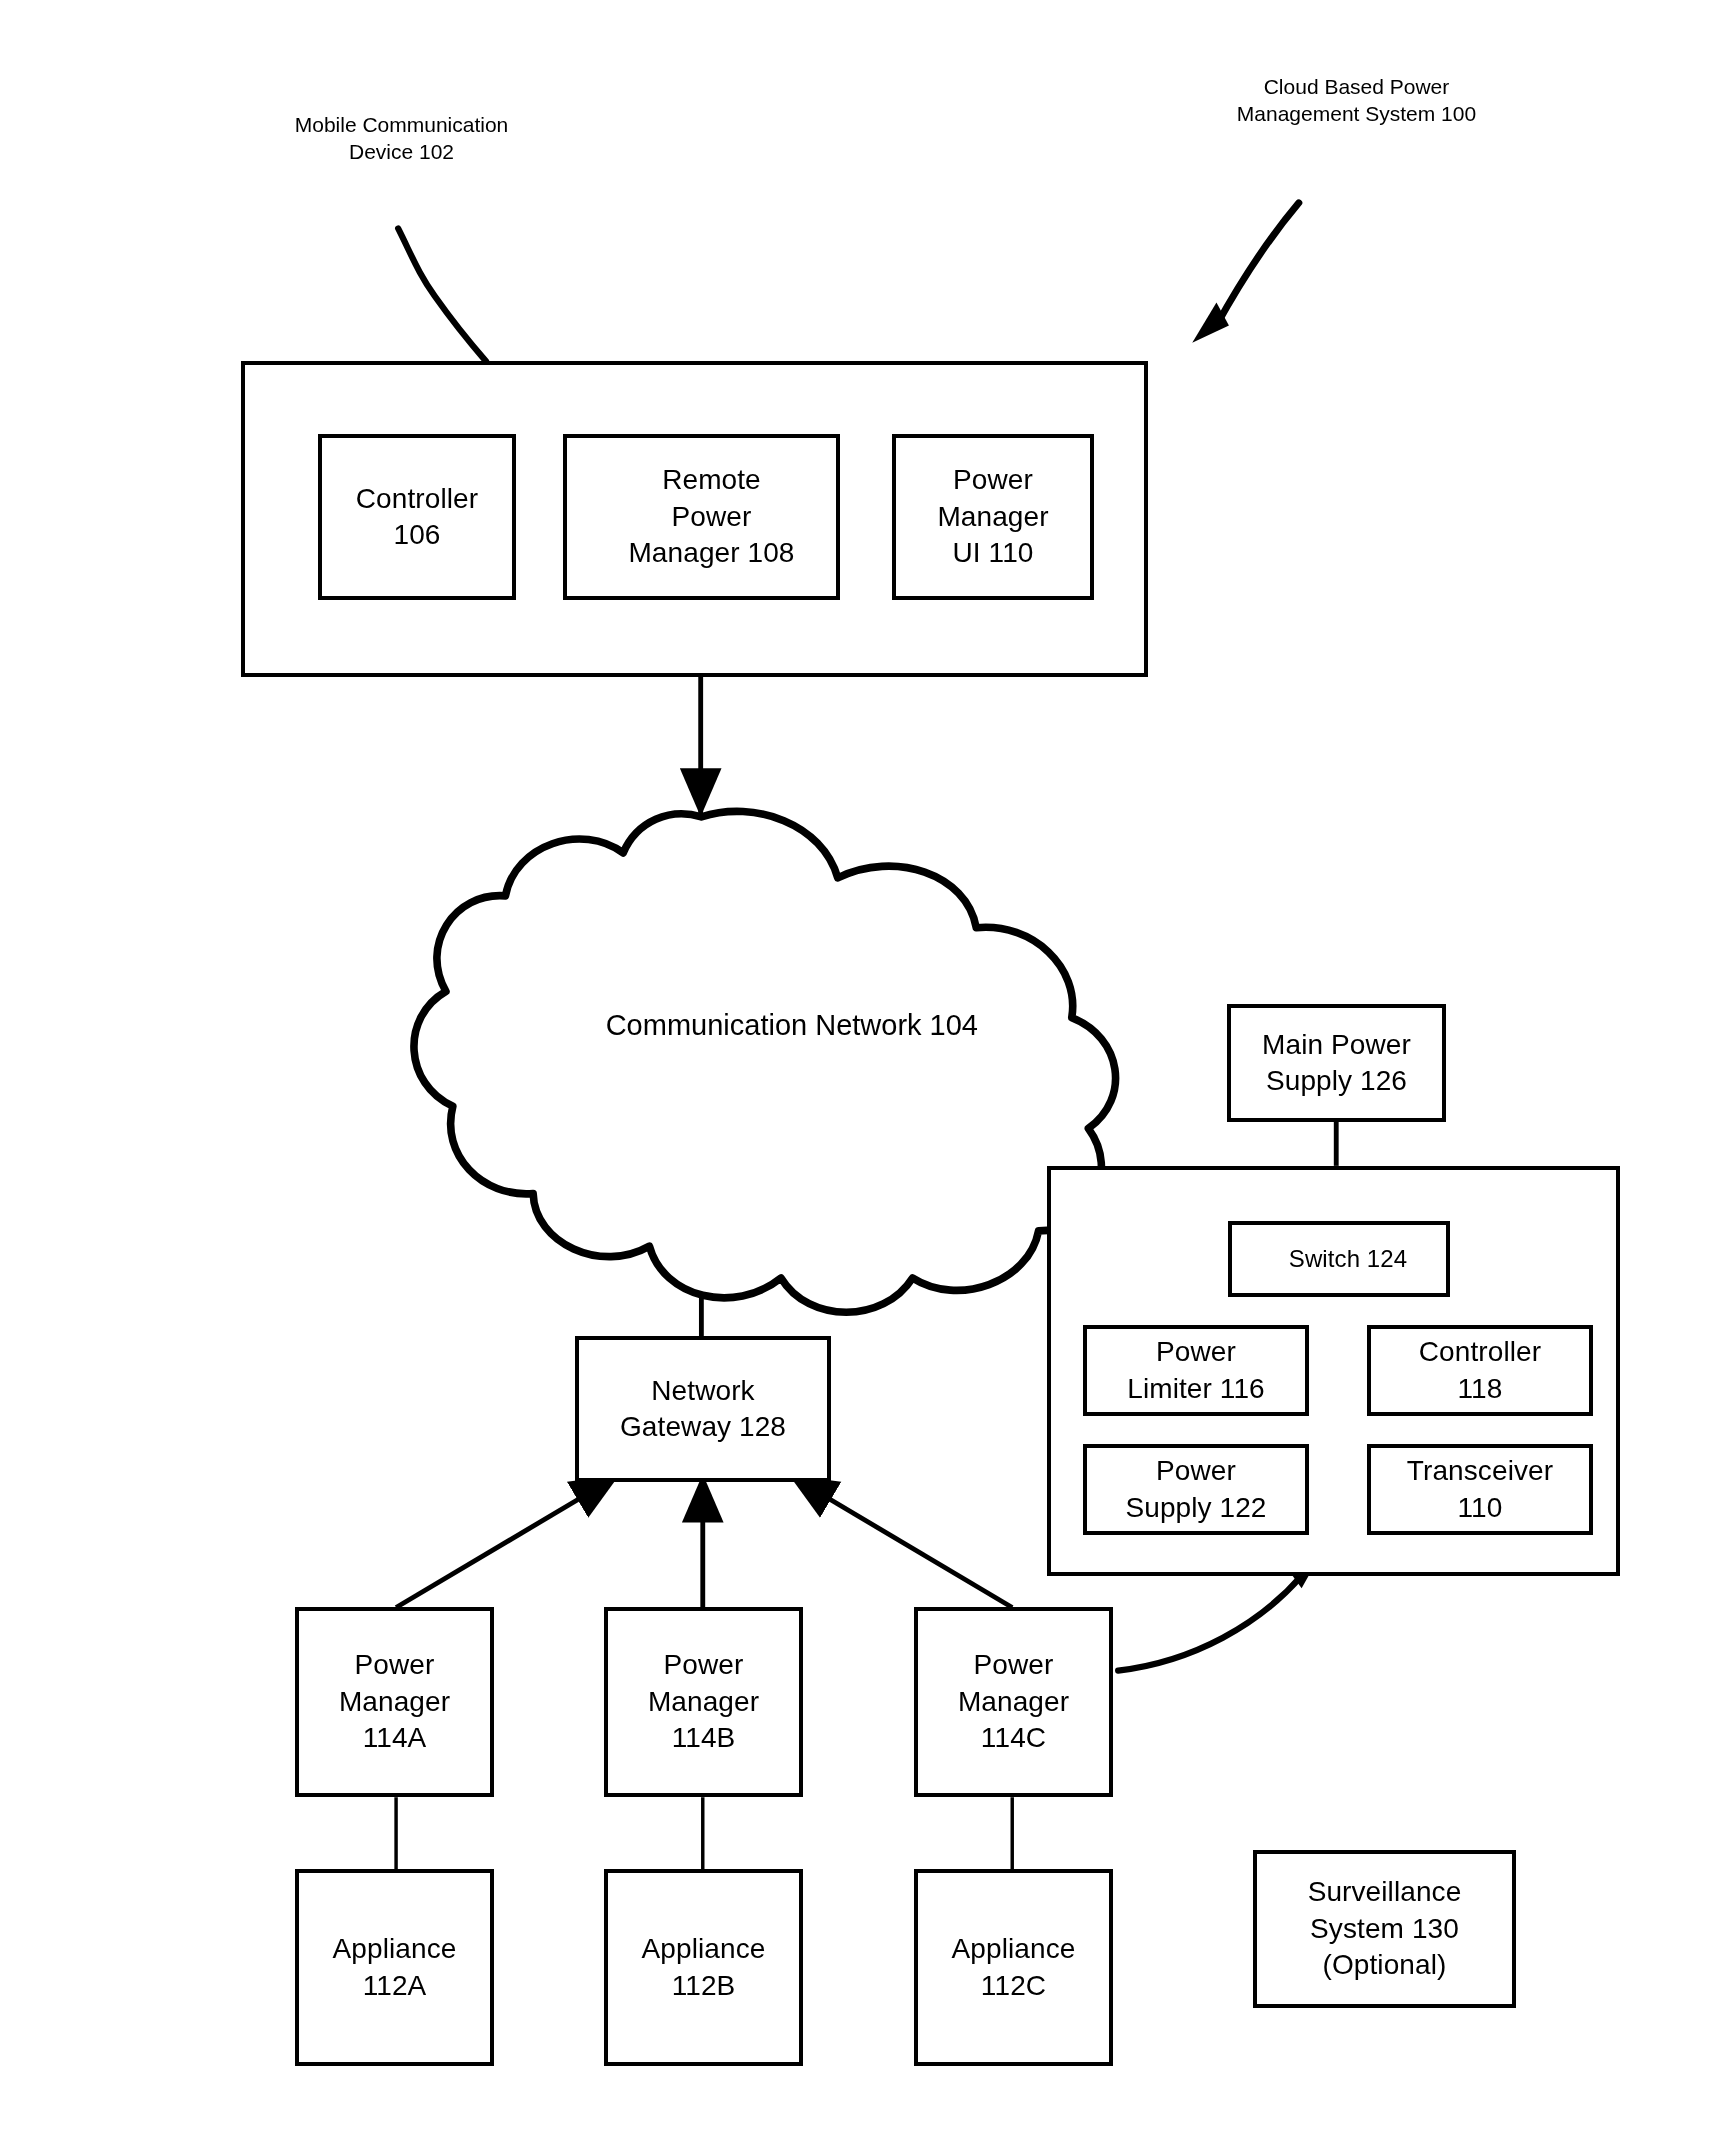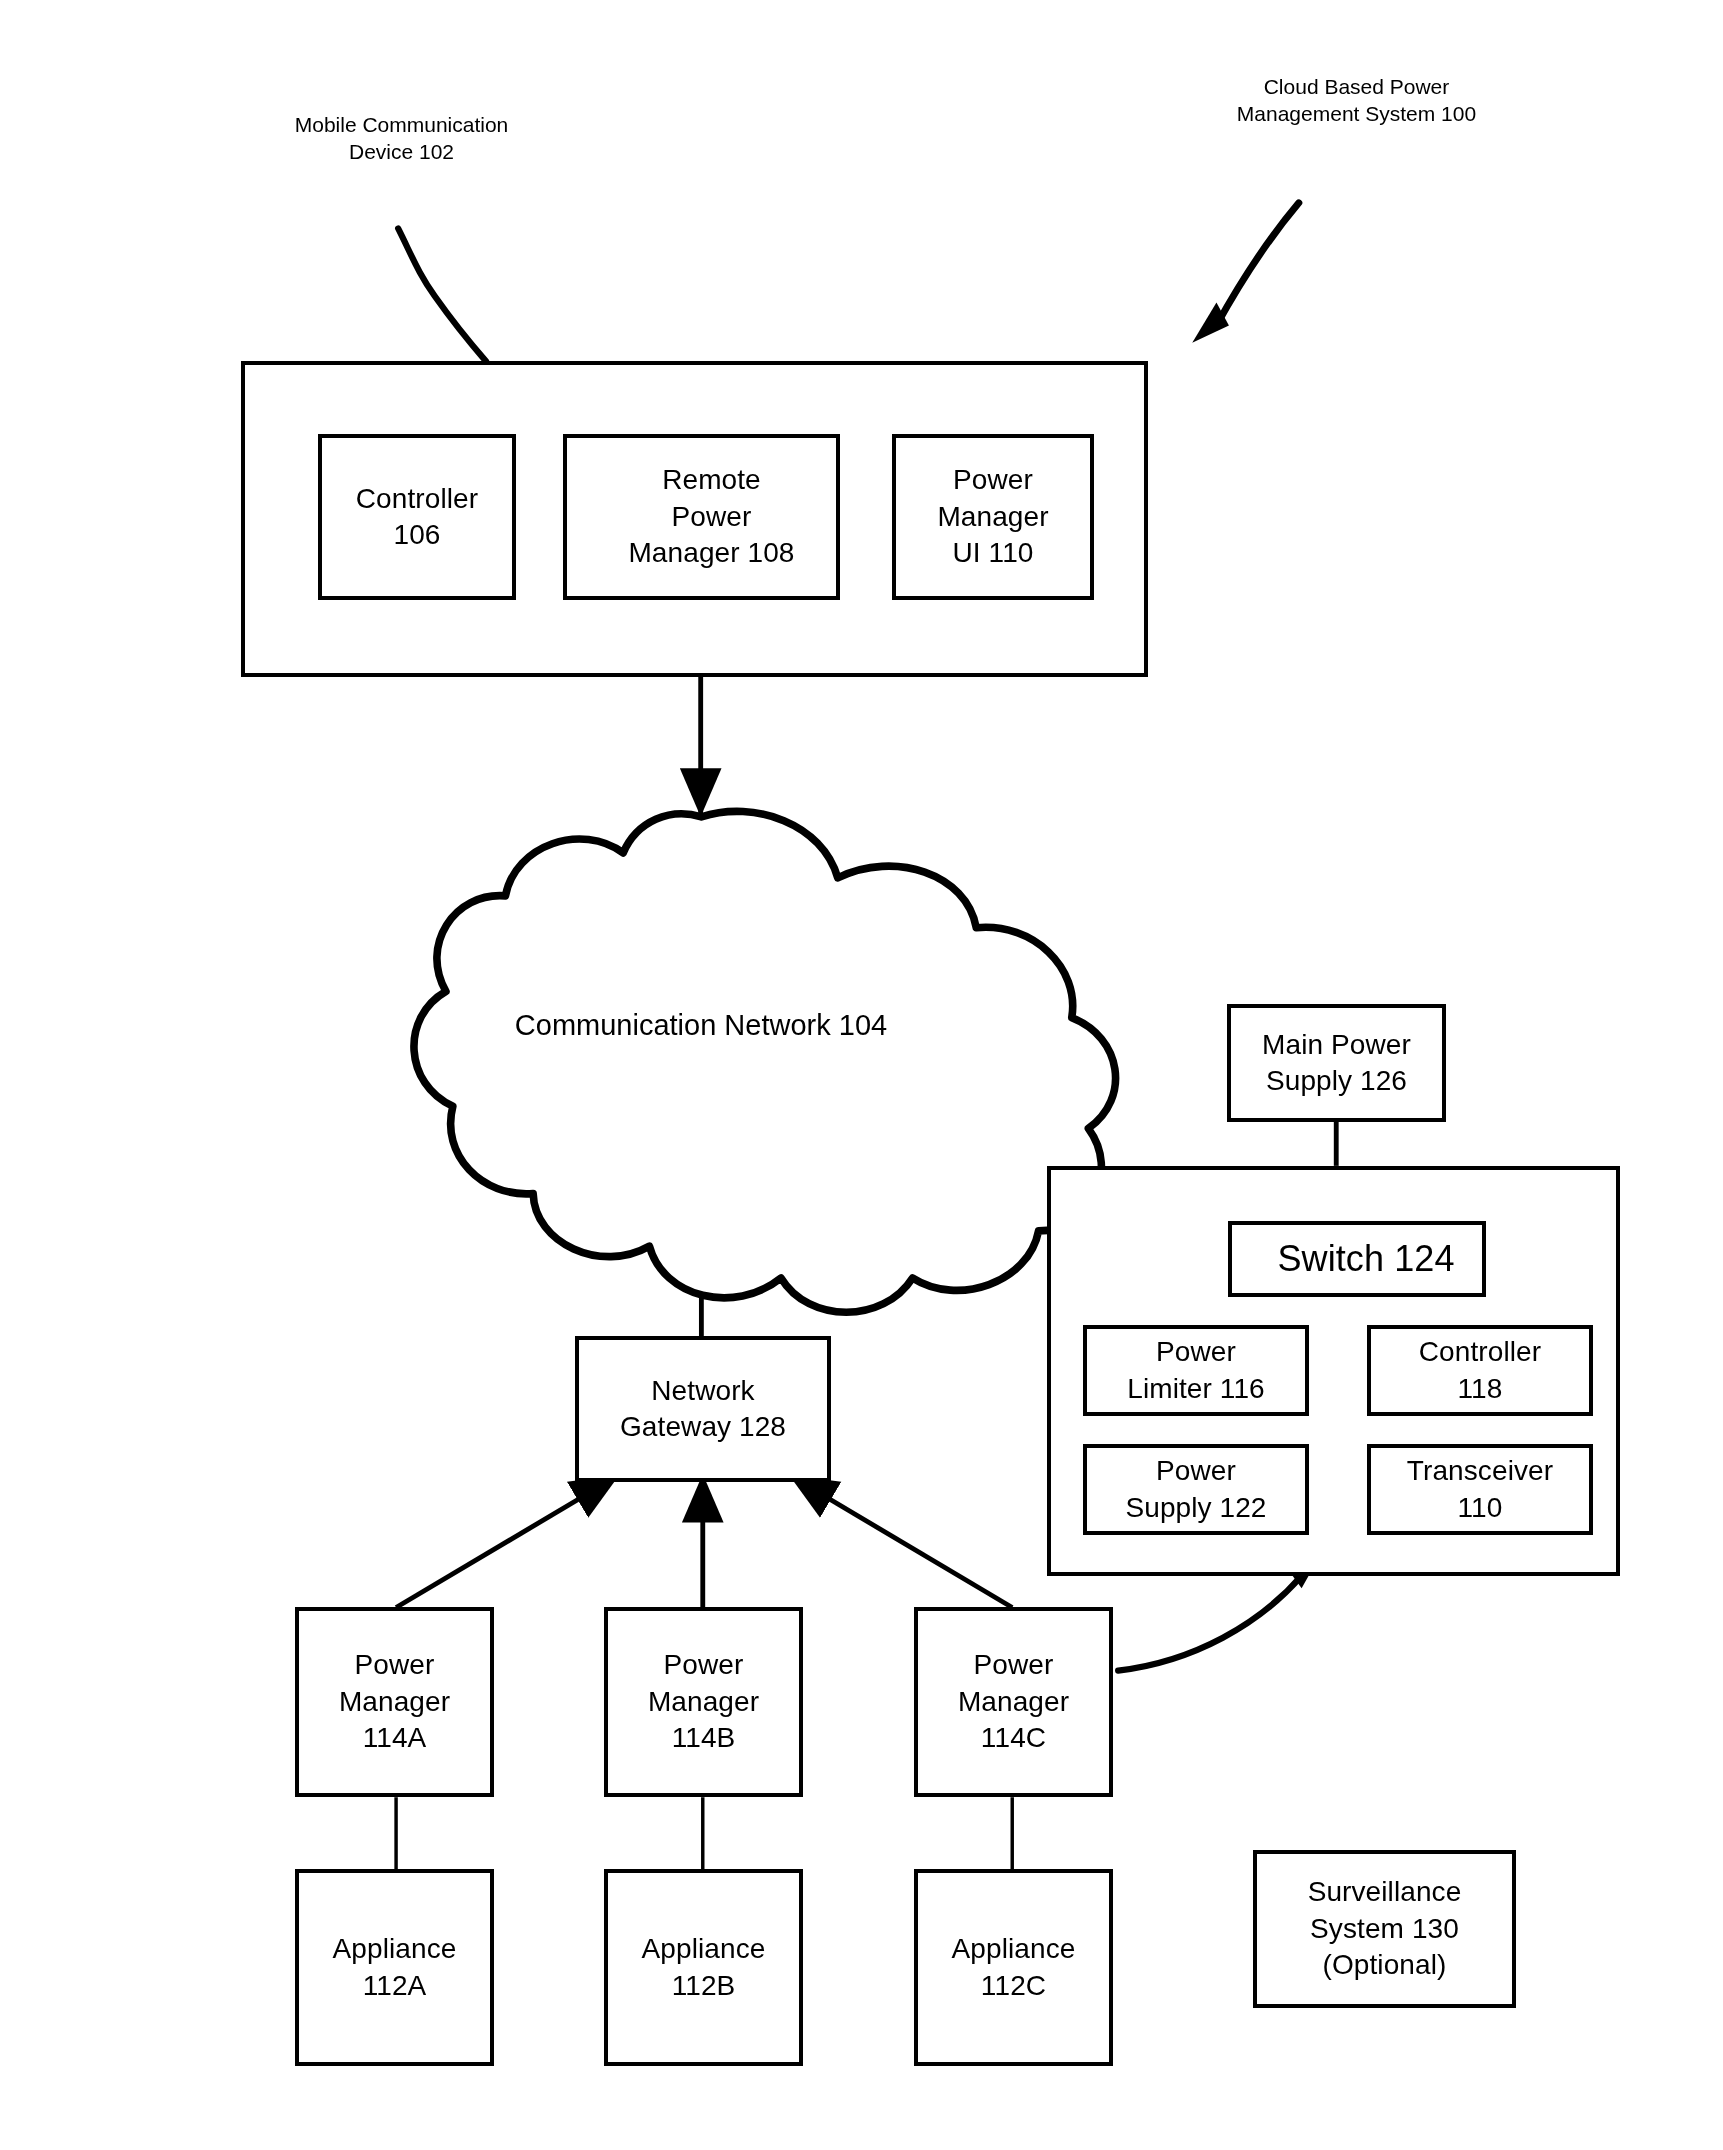--- a/index.html
+++ b/index.html
@@ -45,21 +45,21 @@
   .freelabel {
     position: absolute;
     text-align: center;
     font-size: 21px;
     line-height: 1.30;
     white-space: pre-line;
     color: #000000;
   }
   .cloudlabel {
     position: absolute;
-    text-align: center;
+    text-align: right;
     font-size: 29px;
     white-space: pre-line;
   }
 </style>
 </head>
 <body>
 
 <div id="canvas">
 
   <svg class="layer" viewBox="0 0 2490 3107">
@@ -152,21 +152,21 @@
 112A</div>
   <div class="node" style="left:604px; top:1869px; width:199px; height:197px; font-size:28px;">Appliance
 112B</div>
   <div class="node" style="left:914px; top:1869px; width:199px; height:197px; font-size:28px;">Appliance
 112C</div>
 
   <div class="node" style="left:1227px; top:1004px; width:219px; height:118px; font-size:28px;">Main Power
 Supply 126</div>
 
   <div class="node container" style="left:1047px; top:1166px; width:573px; height:410px;">
-    <div class="node" style="left:177px; top:51px; width:258px; height:76px; position:absolute; font-size:36px;padding-left:18px;">Switch 124</div>
+    <div class="node" style="left:177px; top:51px; width:222px; height:76px; position:absolute; font-size:24px;padding-left:18px;">Switch 124</div>
     <div class="node" style="left:32px; top:155px; width:226px; height:91px; position:absolute; font-size:28px;">Power
 Limiter 116</div>
     <div class="node" style="left:316px; top:155px; width:226px; height:91px; position:absolute; font-size:28px;">Controller
 118</div>
     <div class="node" style="left:32px; top:274px; width:226px; height:91px; position:absolute; font-size:28px;">Power
 Supply 122</div>
     <div class="node" style="left:316px; top:274px; width:226px; height:91px; position:absolute; font-size:28px;">Transceiver
 110</div>
   </div>
 

